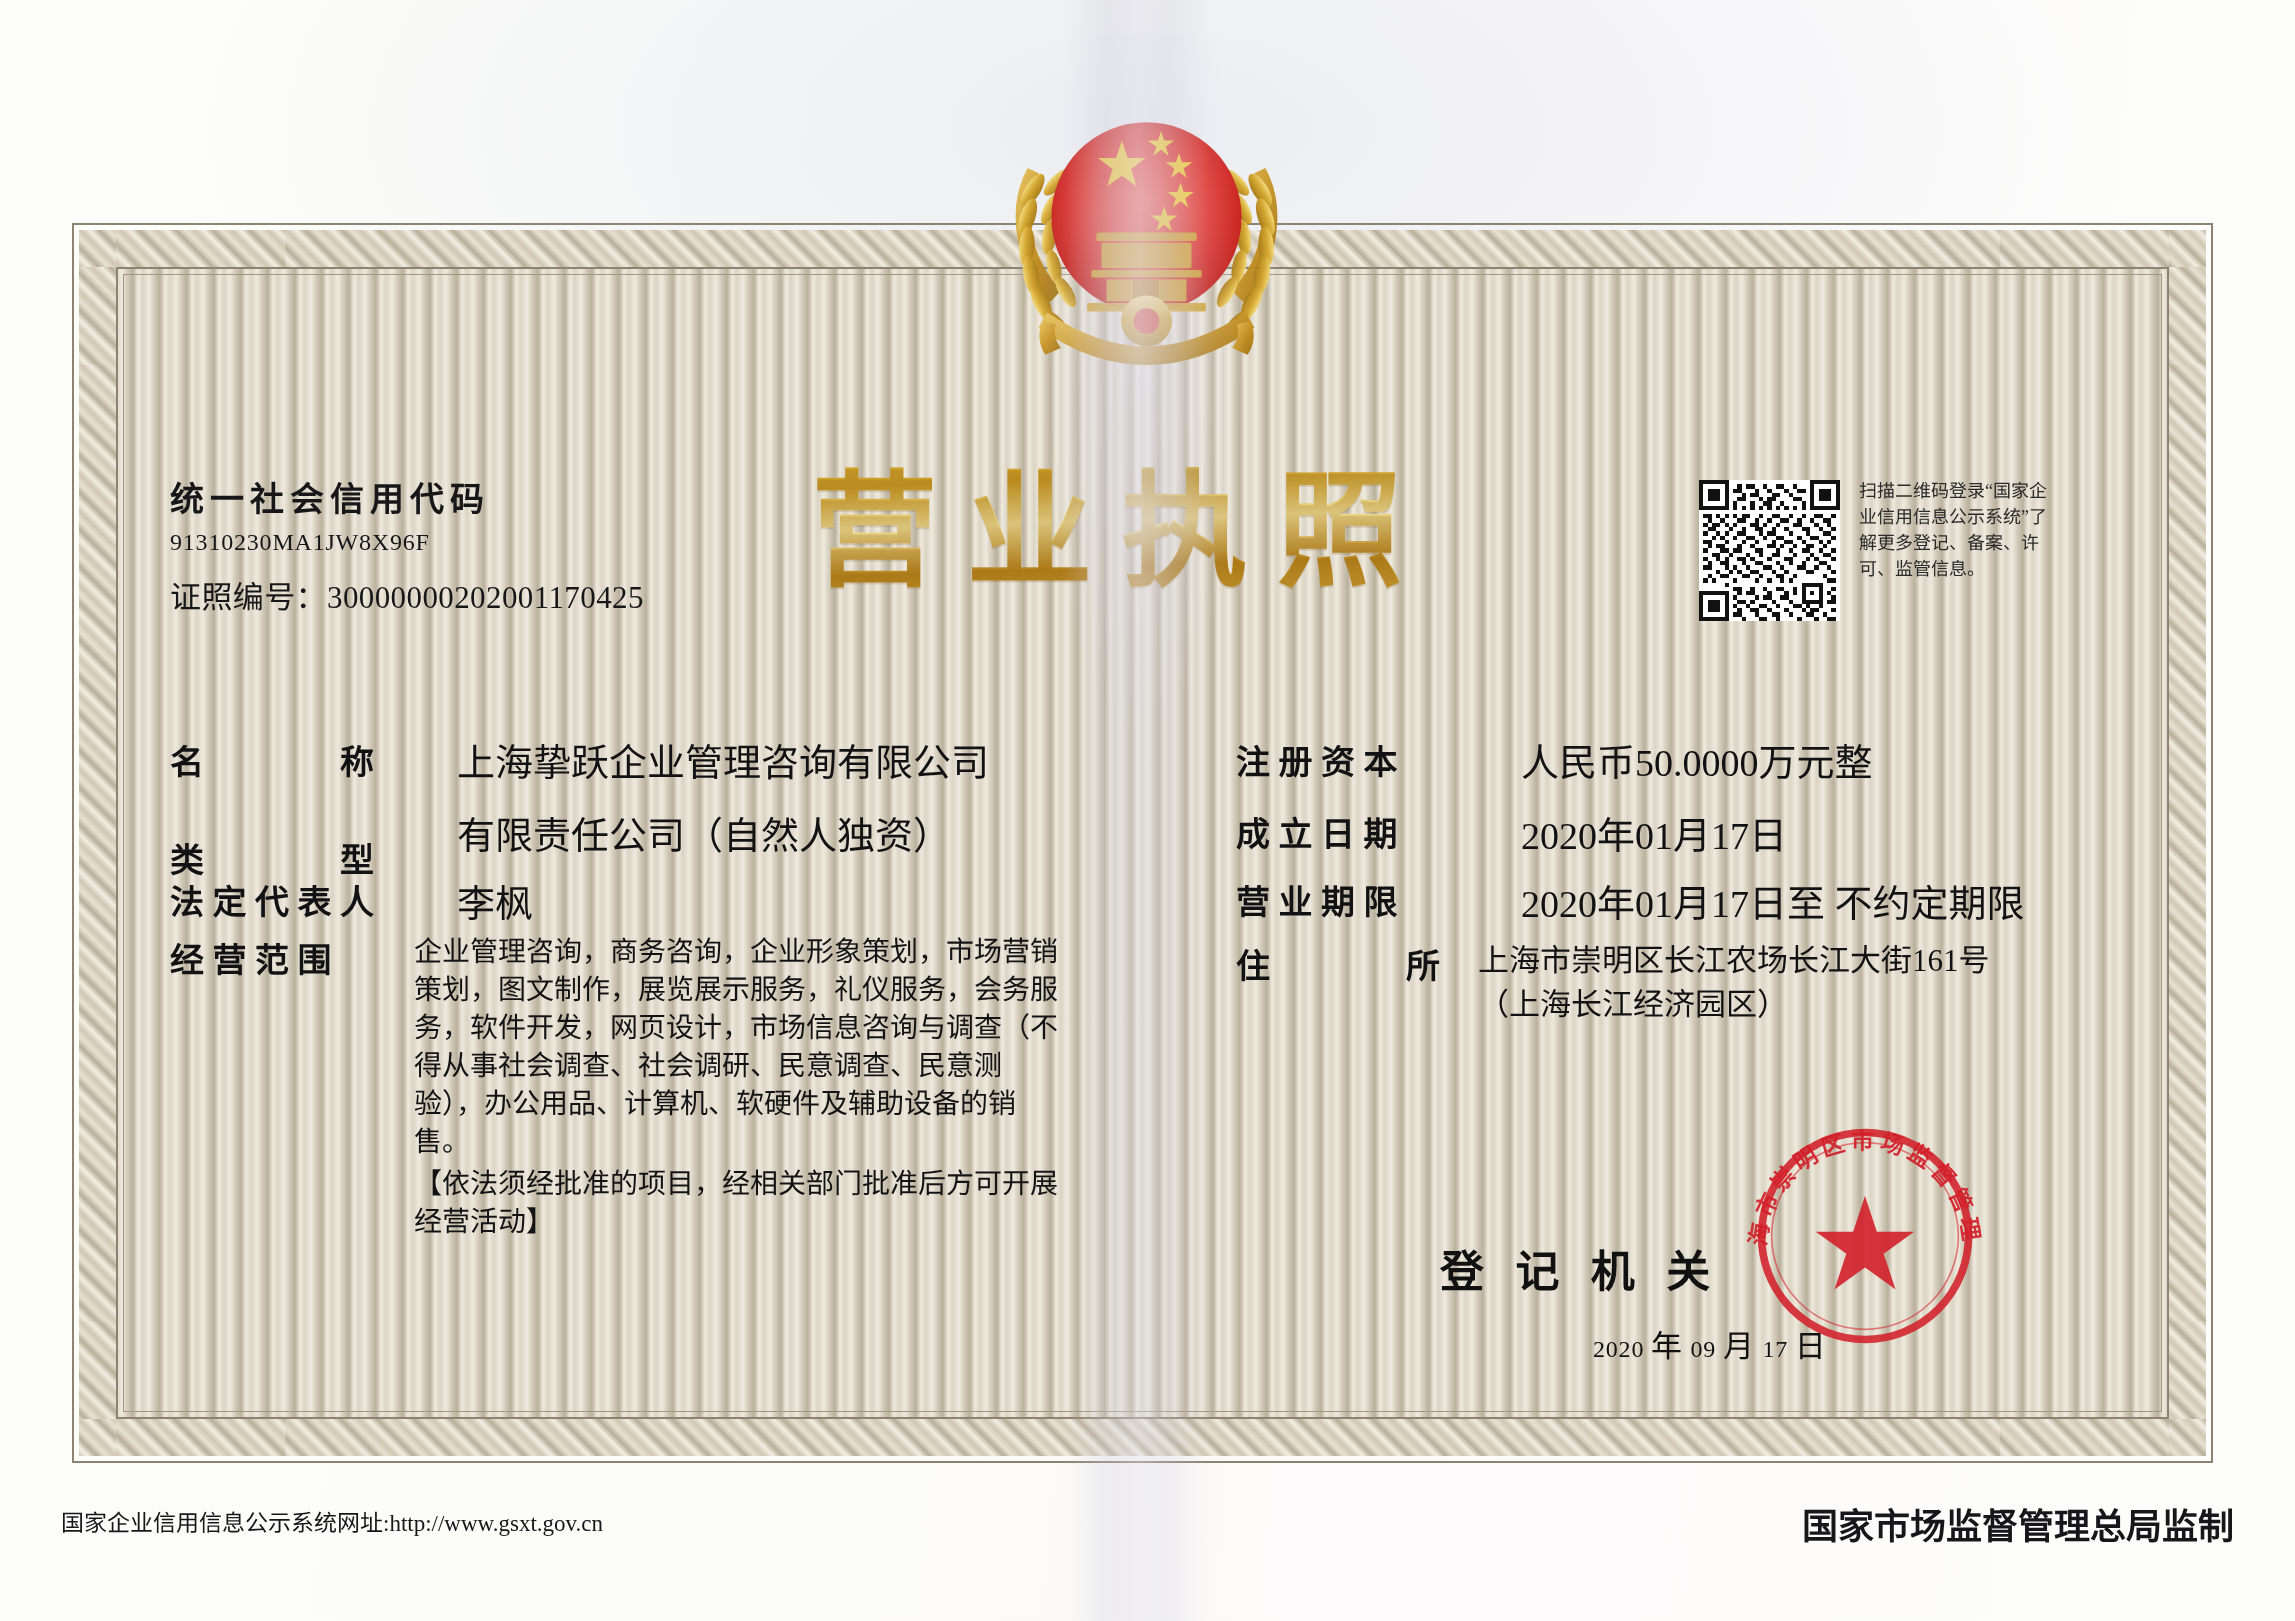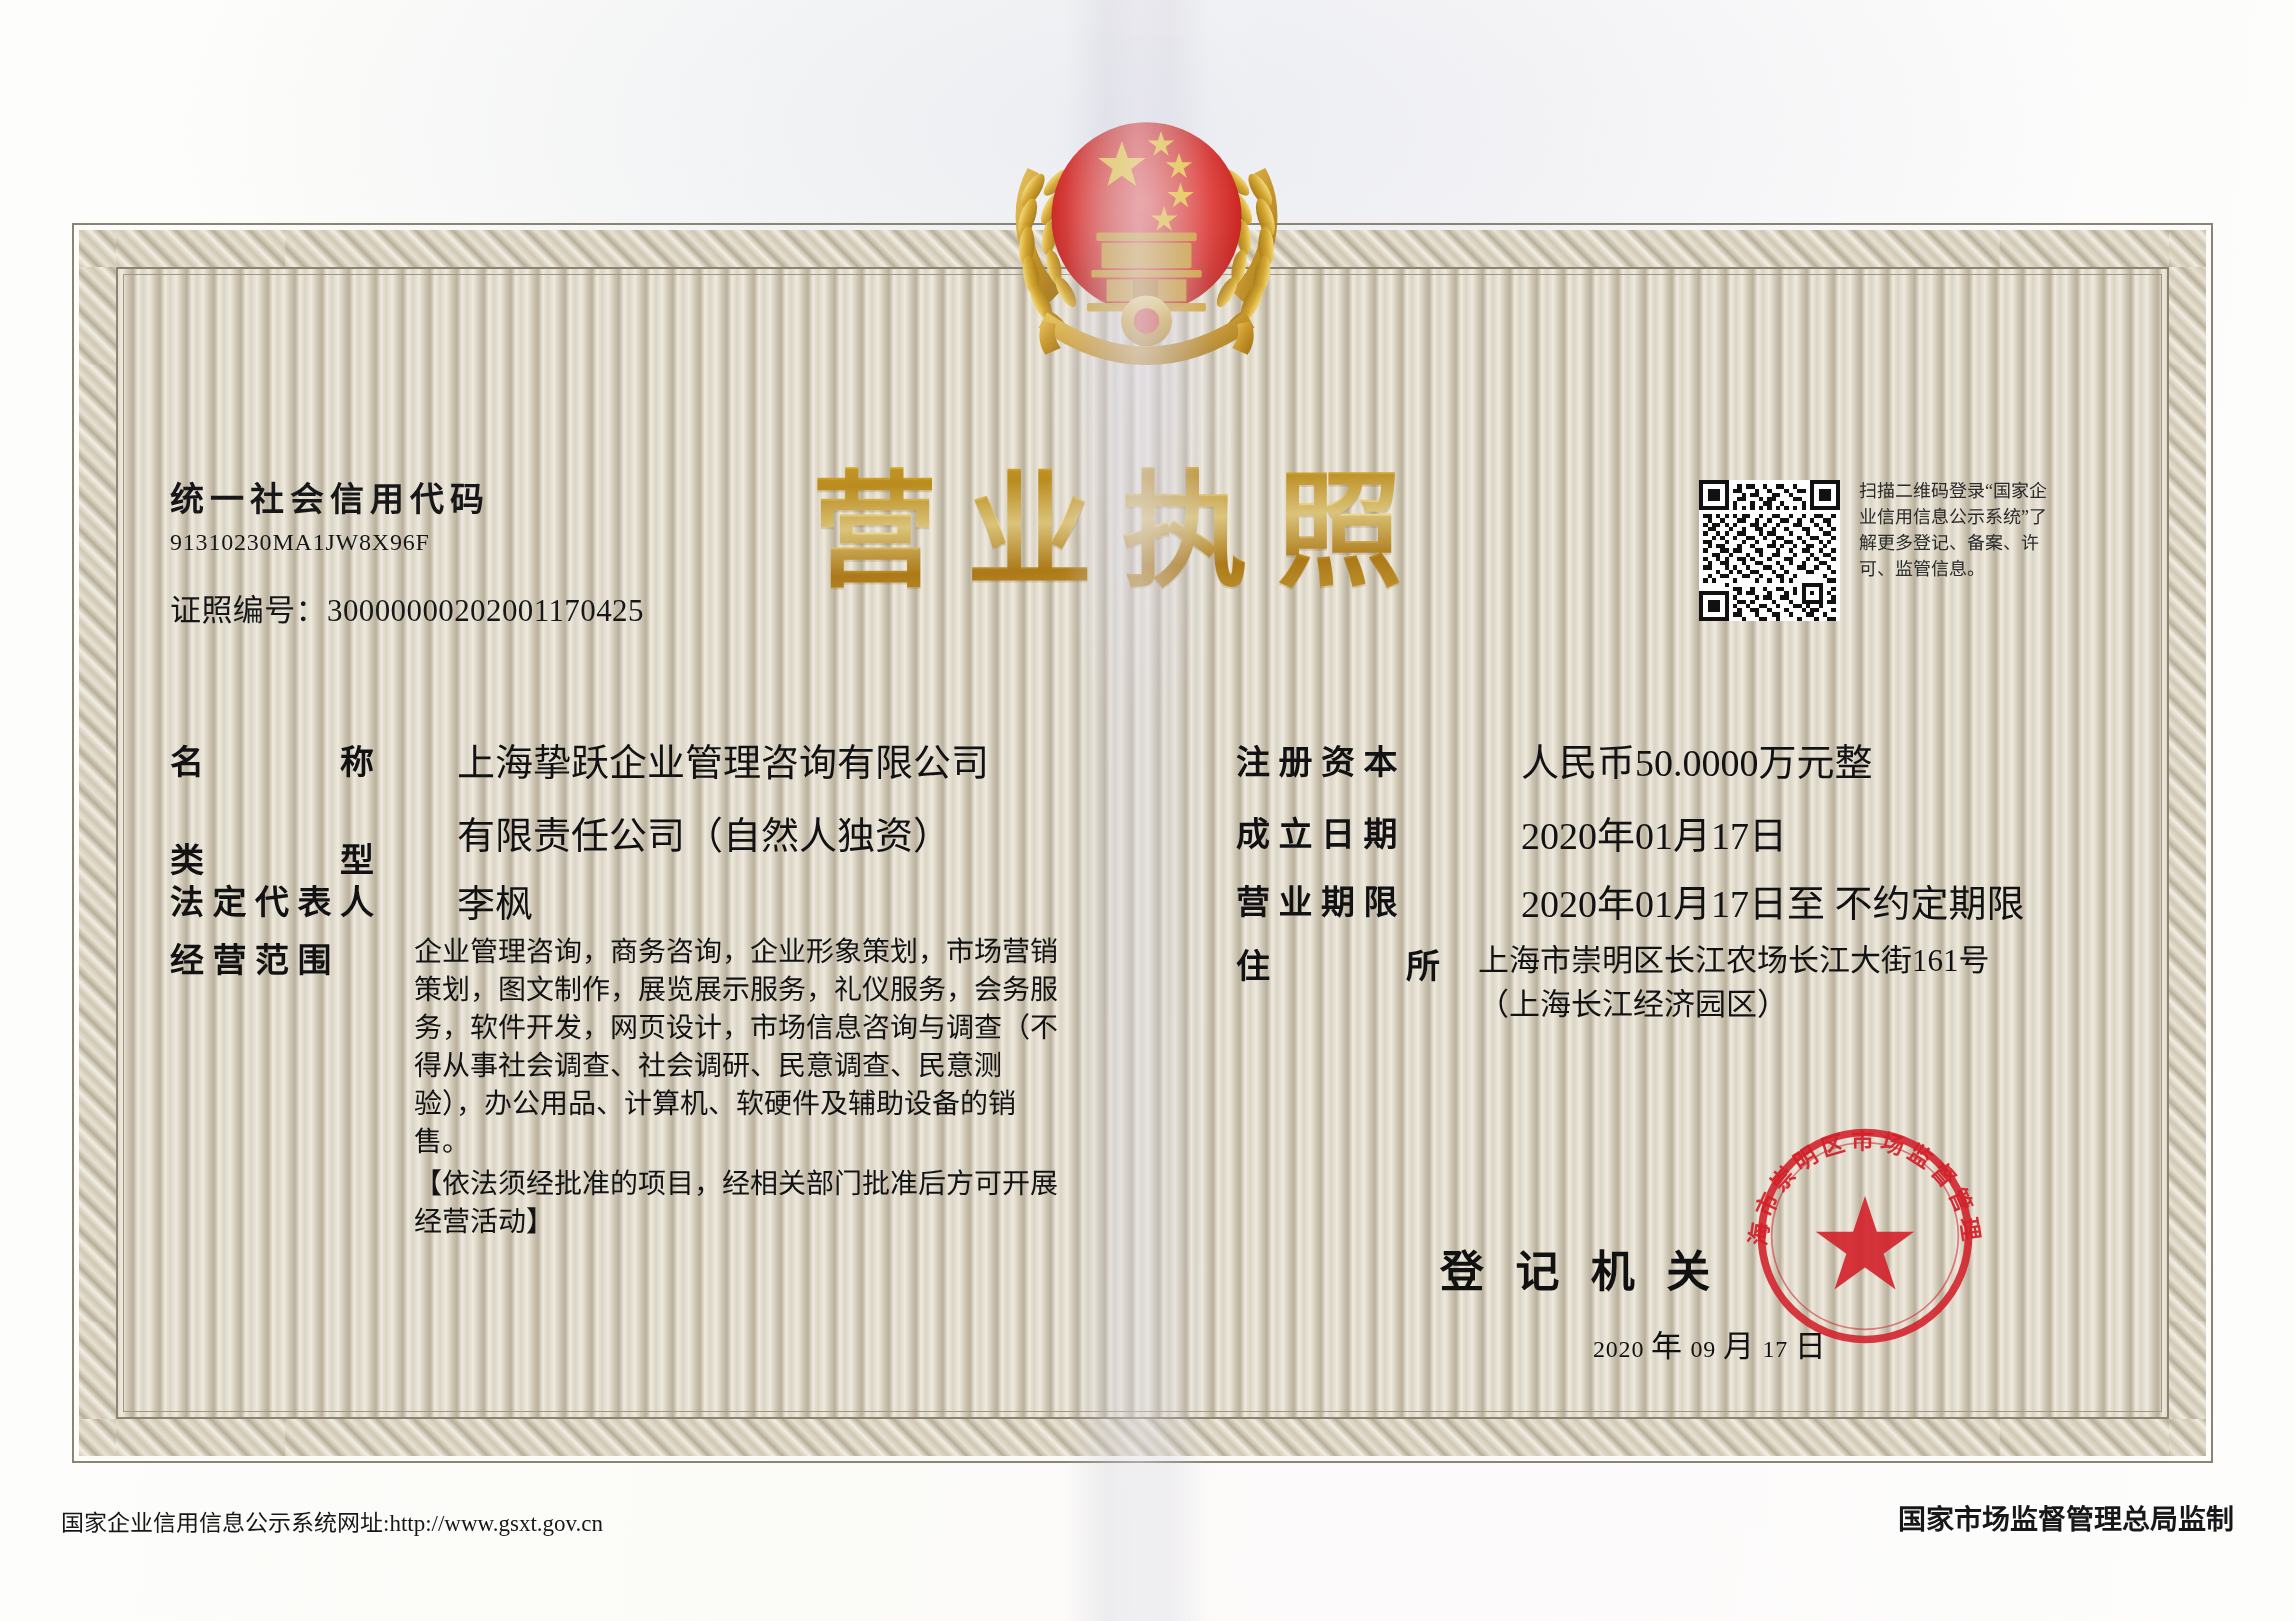--- a/index.html
+++ b/index.html
@@ -152,21 +152,21 @@
     font-weight: 600;
     color: #17171a;
   }
   #code-value {
     margin-top: 8px;
     font-size: 24px;
     letter-spacing: 0.8px;
     color: #17171a;
   }
   #cert-no-line {
-    margin-top: 29px;
+    margin-top: 16px;
     font-size: 31px;
     color: #17171a;
     letter-spacing: 0.4px;
   }
 
   
   #qr-code {
     position: absolute;
     left: 1699px; top: 480px;
     width: 141px; height: 141px;
@@ -252,21 +252,21 @@
   #footer-left {
     position: absolute;
     left: 61px; top: 1504px;
     font-size: 23px;
     color: #17171a;
     font-family: "Liberation Serif", serif;
   }
   #footer-right {
     position: absolute;
     right: 61px; top: 1497px;
-    font-size: 28px;
+    font-size: 36px;
     font-weight: 700;
     color: #17171a;
     font-family: "Liberation Serif", serif;
   }
 </style>
 </head>
 <body>
 
 <div id="scan-page">
 

